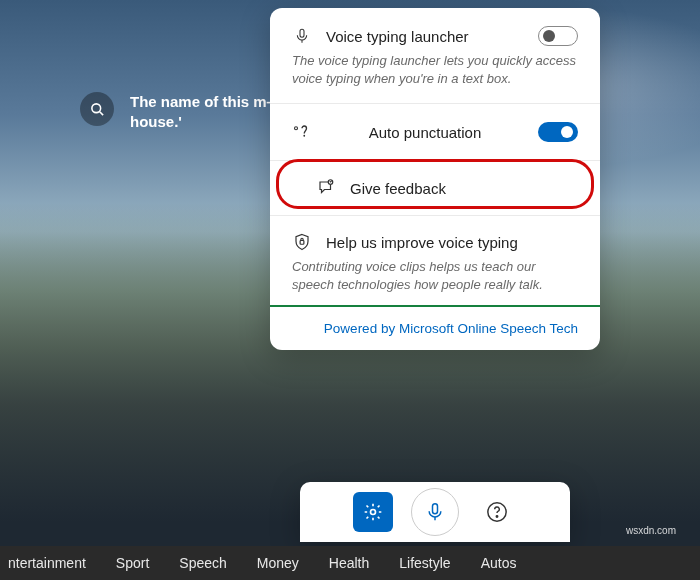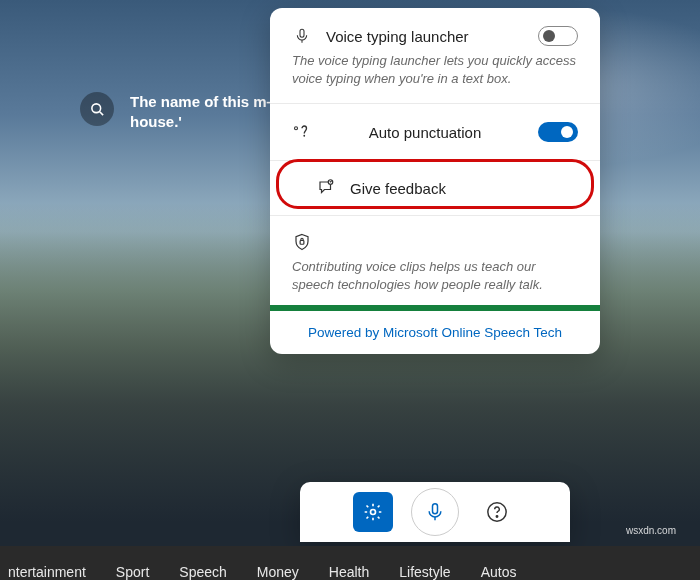--- a/index.html
+++ b/index.html
@@ -39,37 +39,37 @@
   .toggle.on::after { left: auto; right: 5px; }
   .toggle.off { background: #fff; border:1px solid #888; }
   .toggle.off::after { background:#555; top:3px; left:4px;}
   .highlight-box {
     border: 3px solid #d10a0a; border-radius: 22px;
     position: absolute; left: 276px; top: 159px; width: 318px; height: 50px;
     pointer-events: none;
   }
   .link { color: #0067c0; font-size: 13.5px; margin-top: 10px; display:block; }
   .footer-card {
-    border-top: 6px solid #15803d; padding: 14px 22px; text-align: center;
+    border-top: 2px solid #15803d; padding: 14px 22px; text-align: right;
     font-size: 13.5px; color: #0067c0;
   }
   .toolbar {
     position: absolute; left: 300px; top: 482px; width: 270px; height: 60px;
     background: #fff; border-radius: 10px 10px 0 0; box-shadow: 0 8px 30px rgba(0,0,0,0.25);
     display: flex; align-items: center; justify-content: center; gap: 18px;
   }
   .tool-btn {
     width: 40px; height: 40px; border-radius: 6px; display: flex; align-items: center; justify-content: center;
     background: #fff;
   }
   .tool-btn.gear { background: #0067c0; }
   .tool-btn.mic { border: 1px solid #ccc; border-radius: 50%; width: 48px; height: 48px; }
   .nav {
     position: absolute; bottom: 0; left: 0; right: 0; height: 34px;
-    background: #2a2a2a; display: flex; align-items: flex-end; gap: 30px;
+    background: #2a2a2a; display: flex; align-items: center; gap: 30px;
     color: #e8e8e8; font-size: 14px; padding: 0 8px;
   }
   .nav span { white-space: nowrap; }
   .watermark {
     position: absolute; right: 24px; bottom: 44px; color: #fff; font-size: 10px; opacity: 0.8;
   }
 </style>
 </head>
 <body>
 
@@ -137,20 +137,21 @@
 
   <div class="section">
     <div class="row">
       <span class="icon-slot">
         <svg width="18" height="20" viewBox="0 0 24 24" fill="none" stroke="#333" stroke-width="1.6">
             <path d="M12 2l8 3v6c0 5-3.5 9-8 11-4.5-2-8-6-8-11V5z"></path>
             <rect x="9.5" y="10" width="5" height="5" rx="1"></rect>
             <path d="M10.5 10V8.5a1.5 1.5 0 0 1 3 0V10"></path>
           </svg>
       </span>
+      <span class="row-title">Help us improve voice typing</span>
     </div>
     <div class="desc">Contributing voice clips helps us teach our speech technologies how people really talk.</div>
   </div>
 
   <div class="footer-card">Powered by Microsoft Online Speech Tech</div>
 </div>
 
 <div class="highlight-box"></div>
 
 <div class="toolbar">

